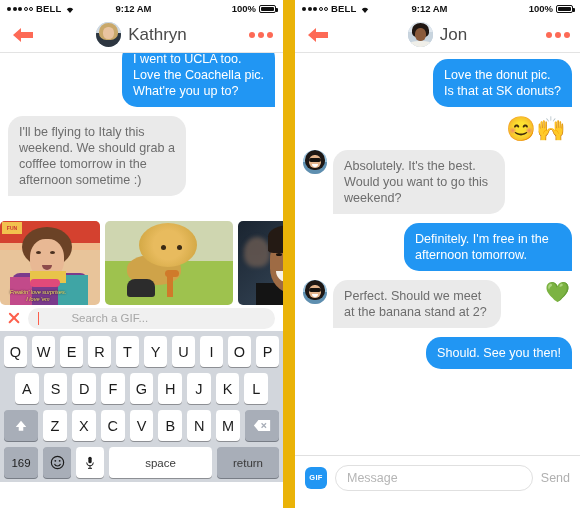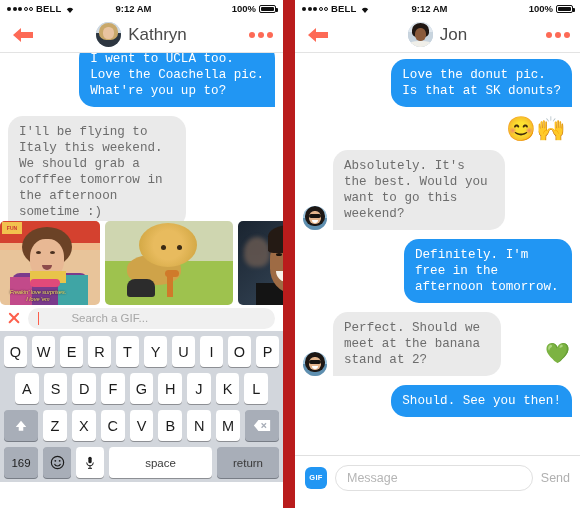--- a/index.html
+++ b/index.html
@@ -1,19 +1,19 @@
 <!DOCTYPE html>
 <html><head>
 <meta charset="utf-8">
 <style>
   * { box-sizing: border-box; margin:0; padding:0; }
   html,body { width:580px; height:508px; background:#000; overflow:hidden; }
   body { font-family:"Liberation Sans", sans-serif; }
 
-  .stage { position:relative; width:580px; height:508px; background:#b91c1c; }
+  .stage { position:relative; width:580px; height:508px; background:#eab308; }
 
   .phone { position:absolute; top:0; height:508px; background:#fff; overflow:hidden; }
   .phone.left  { left:0;   width:283px; }
   .phone.right { left:295px; width:285px; }
 
   
   .statusbar { height:17px; display:flex; align-items:center; padding:0 7px; font-size:9.5px;
                font-weight:bold; color:#111; position:relative; background:#fff; }
   .sb-left { display:flex; align-items:center; gap:3px; }
   .dots { display:flex; align-items:center; gap:1.5px; }
@@ -38,21 +38,21 @@
                 position:relative; background:#b8c7d6; }
   .nav-name { font-size:17px; color:#4a4a4a; font-weight:400; }
   .more { margin-left:auto; display:flex; gap:3px; align-items:center; cursor:pointer; }
   .more i { width:6px; height:6px; border-radius:50%; background:#fd6a56; display:block; }
 
   
   .convo { position:relative; background:#fff; overflow:hidden; }
   .left .convo { height:168px; }
   .right .convo { height:402px; padding-top:6px; }
 
-  .row { display:flex; align-items:flex-end; padding:0 8px; margin-bottom:9px;font-family:Liberation Mono, monospace; }
+  .row { display:flex; padding:0 8px; margin-bottom:9px; }
   .row.out { justify-content:flex-end; }
   .row.in  { justify-content:flex-start; }
 
   .bubble { max-width:200px; padding:8px 11px; font-size:12.6px; line-height:16px;
             border-radius:15px; position:relative; word-wrap:break-word; }
   .bubble.out { background:#2196f3; color:#fff; border-bottom-right-radius:4px; }
   .bubble.in  { background:#eaeaea; color:#6d6d6d; border-bottom-left-radius:4px; }
 
   .tail-out { position:absolute; right:-4px; bottom:0; width:12px; height:12px; overflow:hidden; }
   .tail-out::before { content:""; position:absolute; right:4px; bottom:0; width:14px; height:14px;

